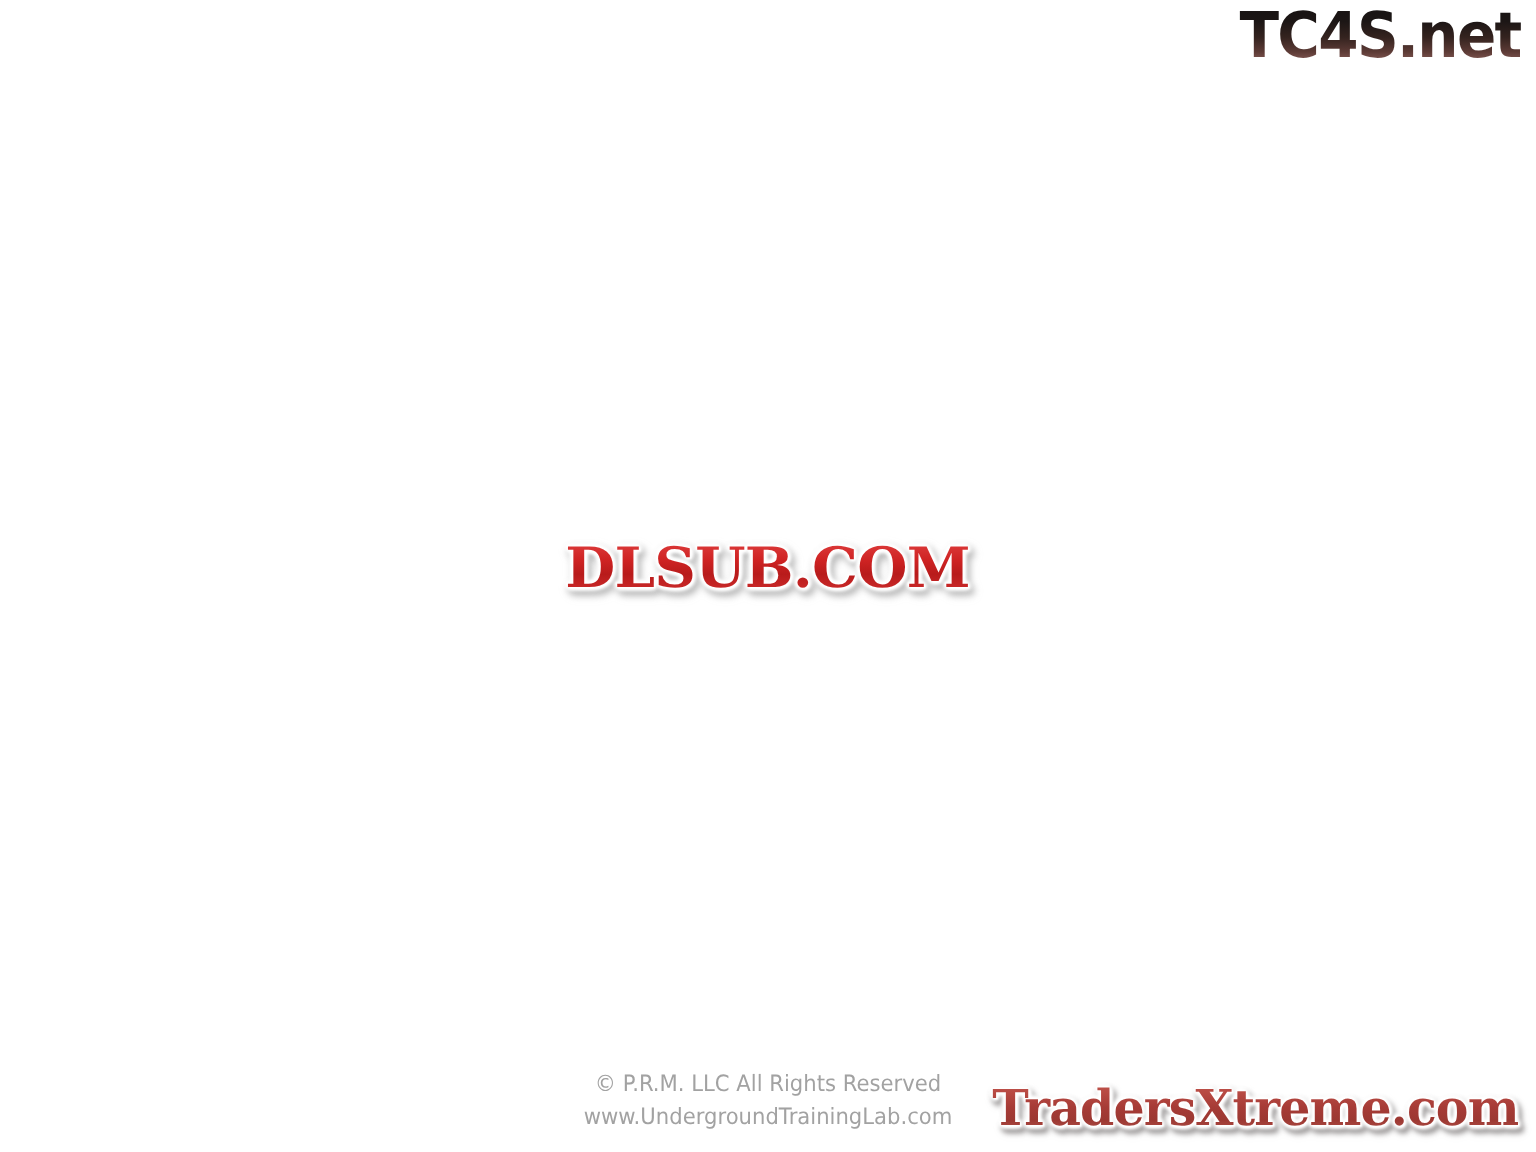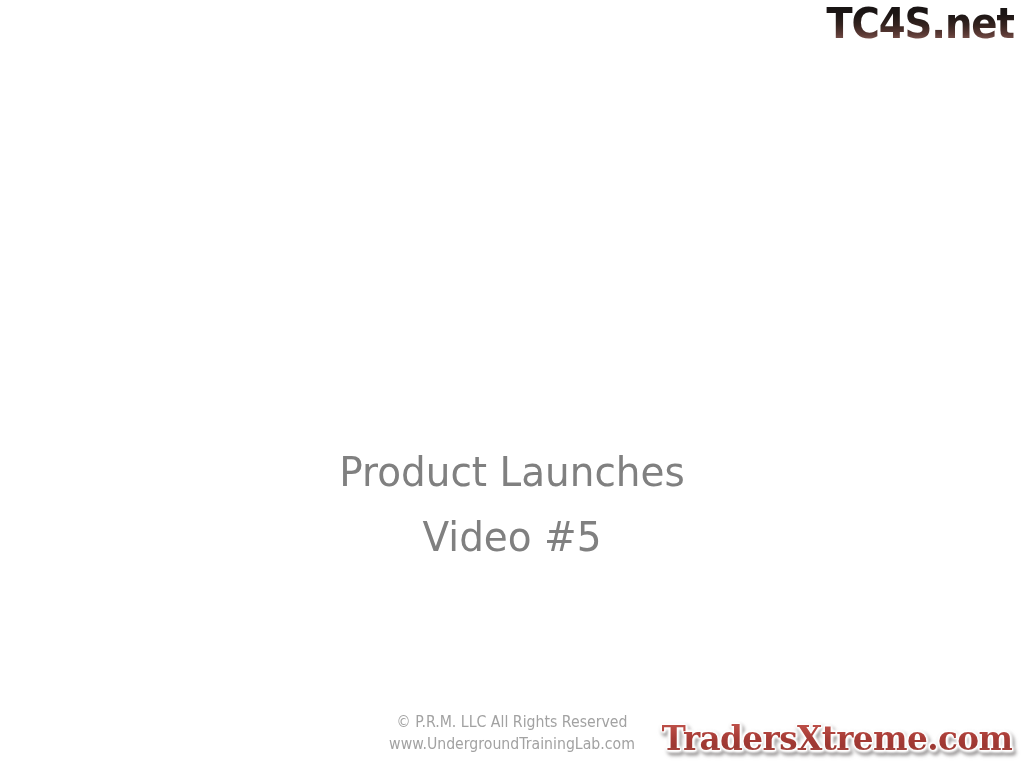--- a/index.html
+++ b/index.html
@@ -173,25 +173,24 @@
   }
 </style>
 </head>
 <body>
 
 <div class="slide">
 
   <div class="tc4s-logo">TC4S.net</div>
 
 
+  <div class="dlsub-watermark">
+    <div class="dlsub-text">DLSUB.COM</div>
+  </div>
 
-  <div class="subtitle-block">
-    <div class="subtitle-line">Product Launches</div>
-    <div class="subtitle-line">Video #5</div>
-  </div>
 
   <div class="footer-copyright">
     <div class="line">© P.R.M. LLC  All Rights Reserved</div>
     <div class="line">www.UndergroundTrainingLab.com</div>
   </div>
 
   <div class="tx-logo">TradersXtreme.com</div>
 
 </div>
 

